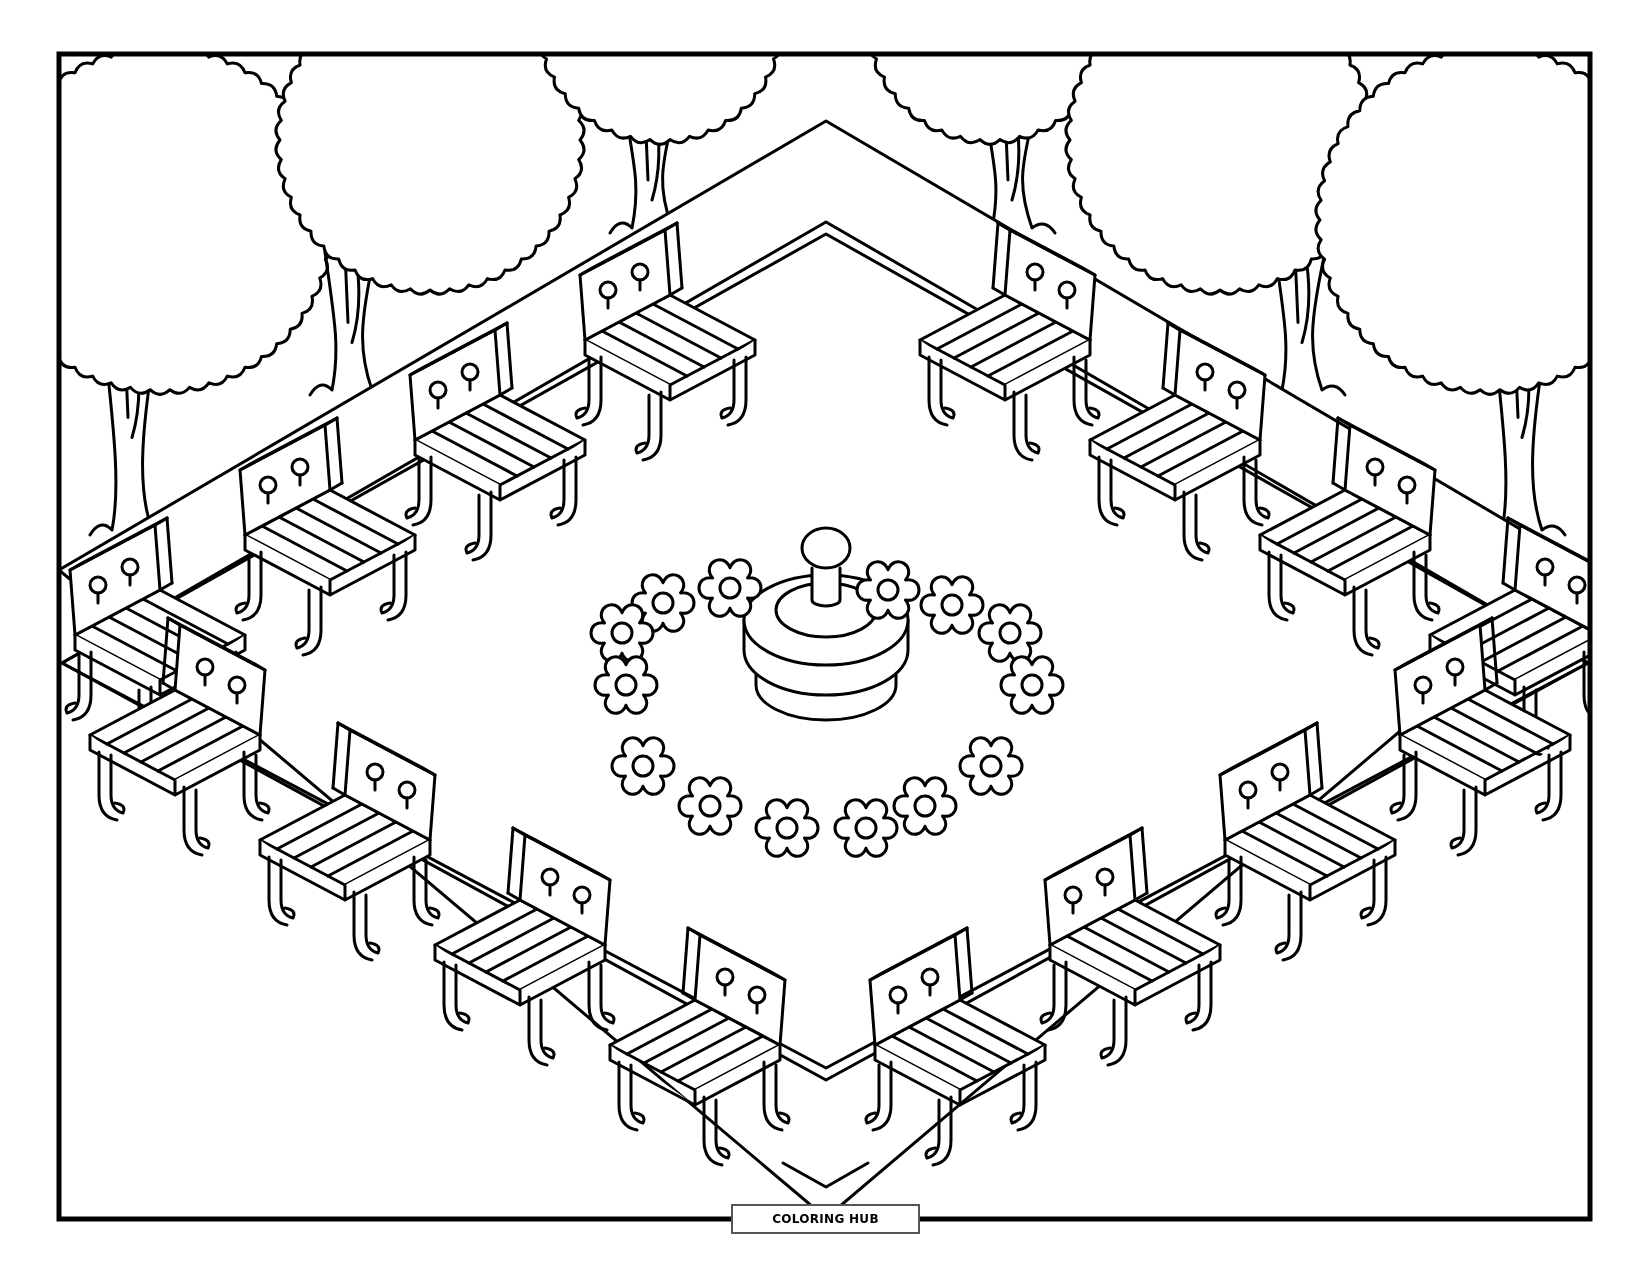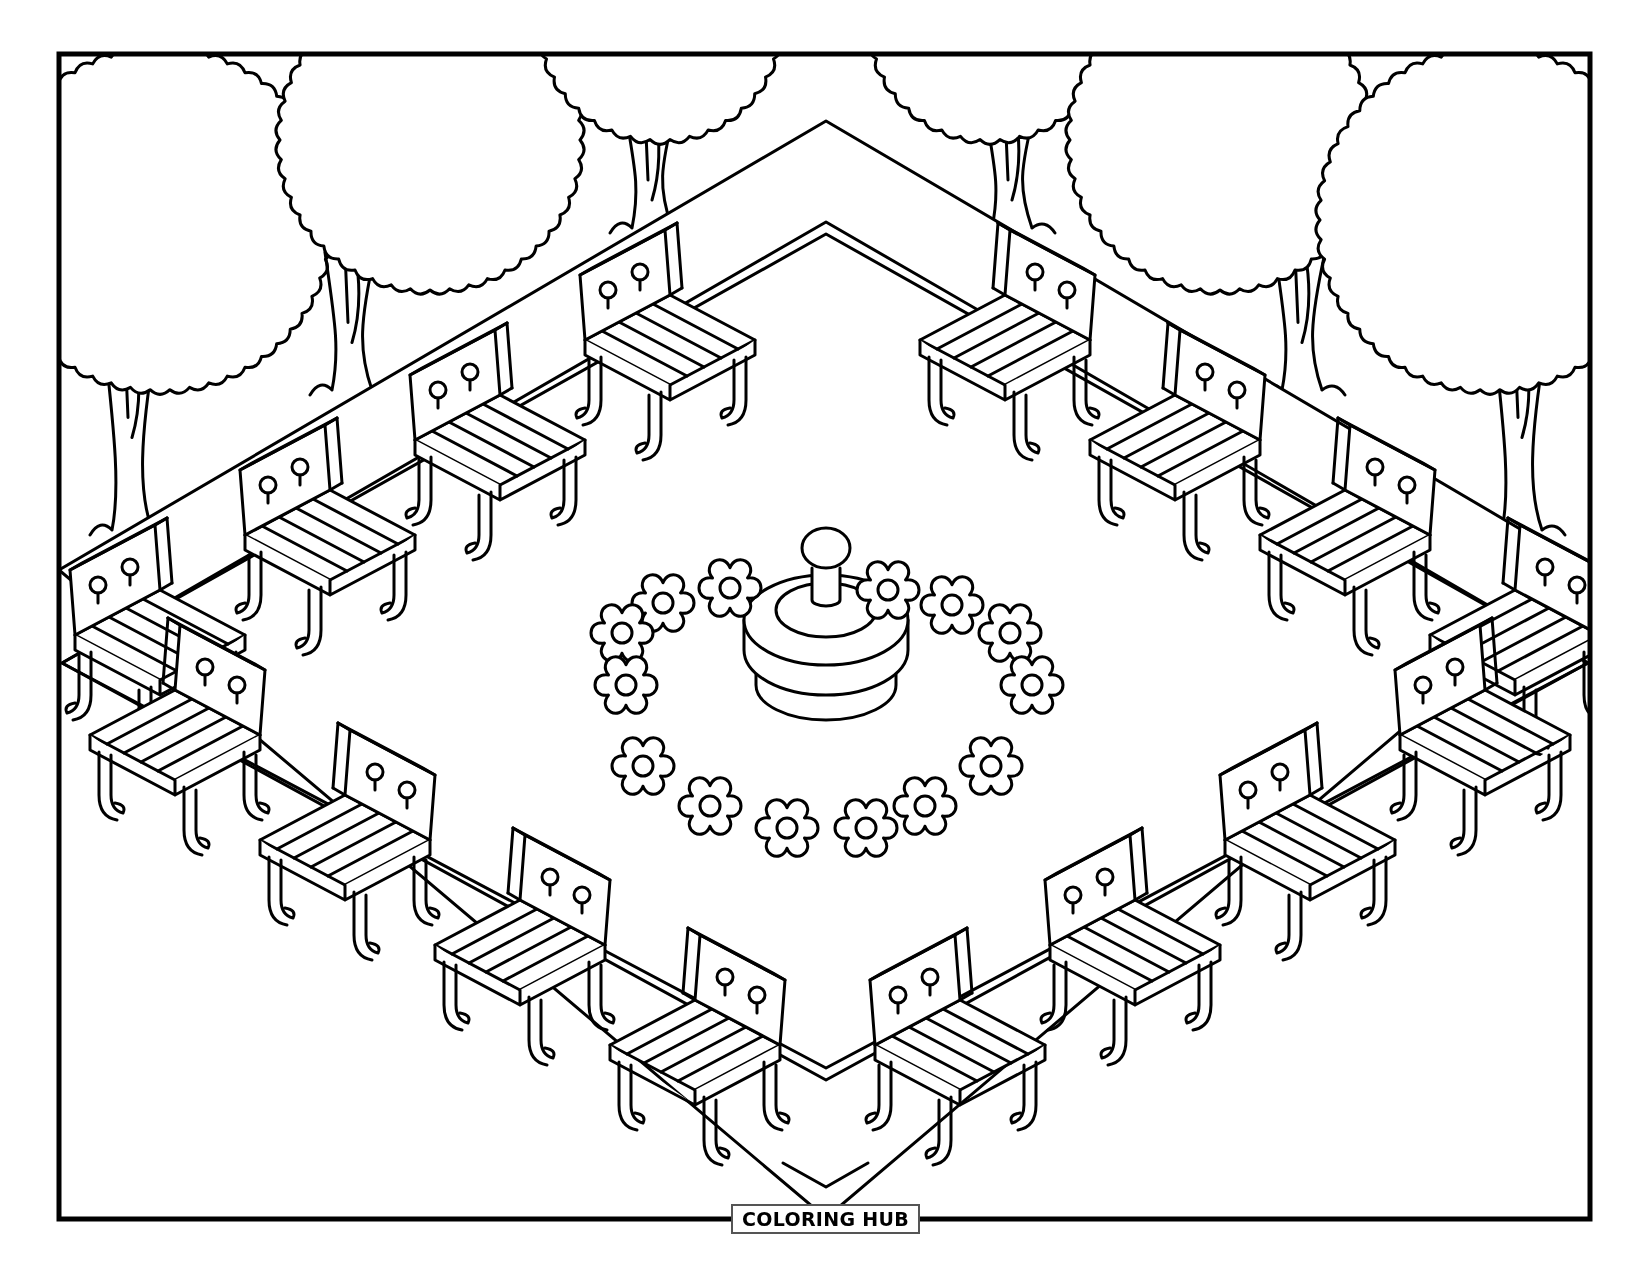--- a/index.html
+++ b/index.html
@@ -2,21 +2,21 @@
 <html><head>
 <meta charset="utf-8">
 <style>
   html, body { margin: 0; padding: 0; background: #ffffff; }
   body { width: 1650px; height: 1275px; position: relative; overflow: hidden; font-family: "DejaVu Sans", sans-serif; }
   #canvas { position: absolute; left: 0; top: 0; width: 1650px; height: 1275px; }
   .logo {
     position: absolute; left: 731px; top: 1204px; width: 189px; height: 30px;
     background: #fff; border: 2px solid #555; box-sizing: border-box;
     display: flex; align-items: center; justify-content: center;
-    font-family: "DejaVu Sans", sans-serif; font-weight: bold; font-size: 19px;
+    font-family: "DejaVu Sans", sans-serif; font-weight: bold; font-size: 12px;
     letter-spacing: 0.3px; color: #000;
   }
 </style>
 </head>
 <body>
 
 <svg id="canvas" viewBox="0 0 1650 1275" xmlns="http://www.w3.org/2000/svg">
   <defs>
     <clipPath id="frameClip">
         <rect id="clipRect" x="59" y="54" width="1531" height="1165"></rect>

